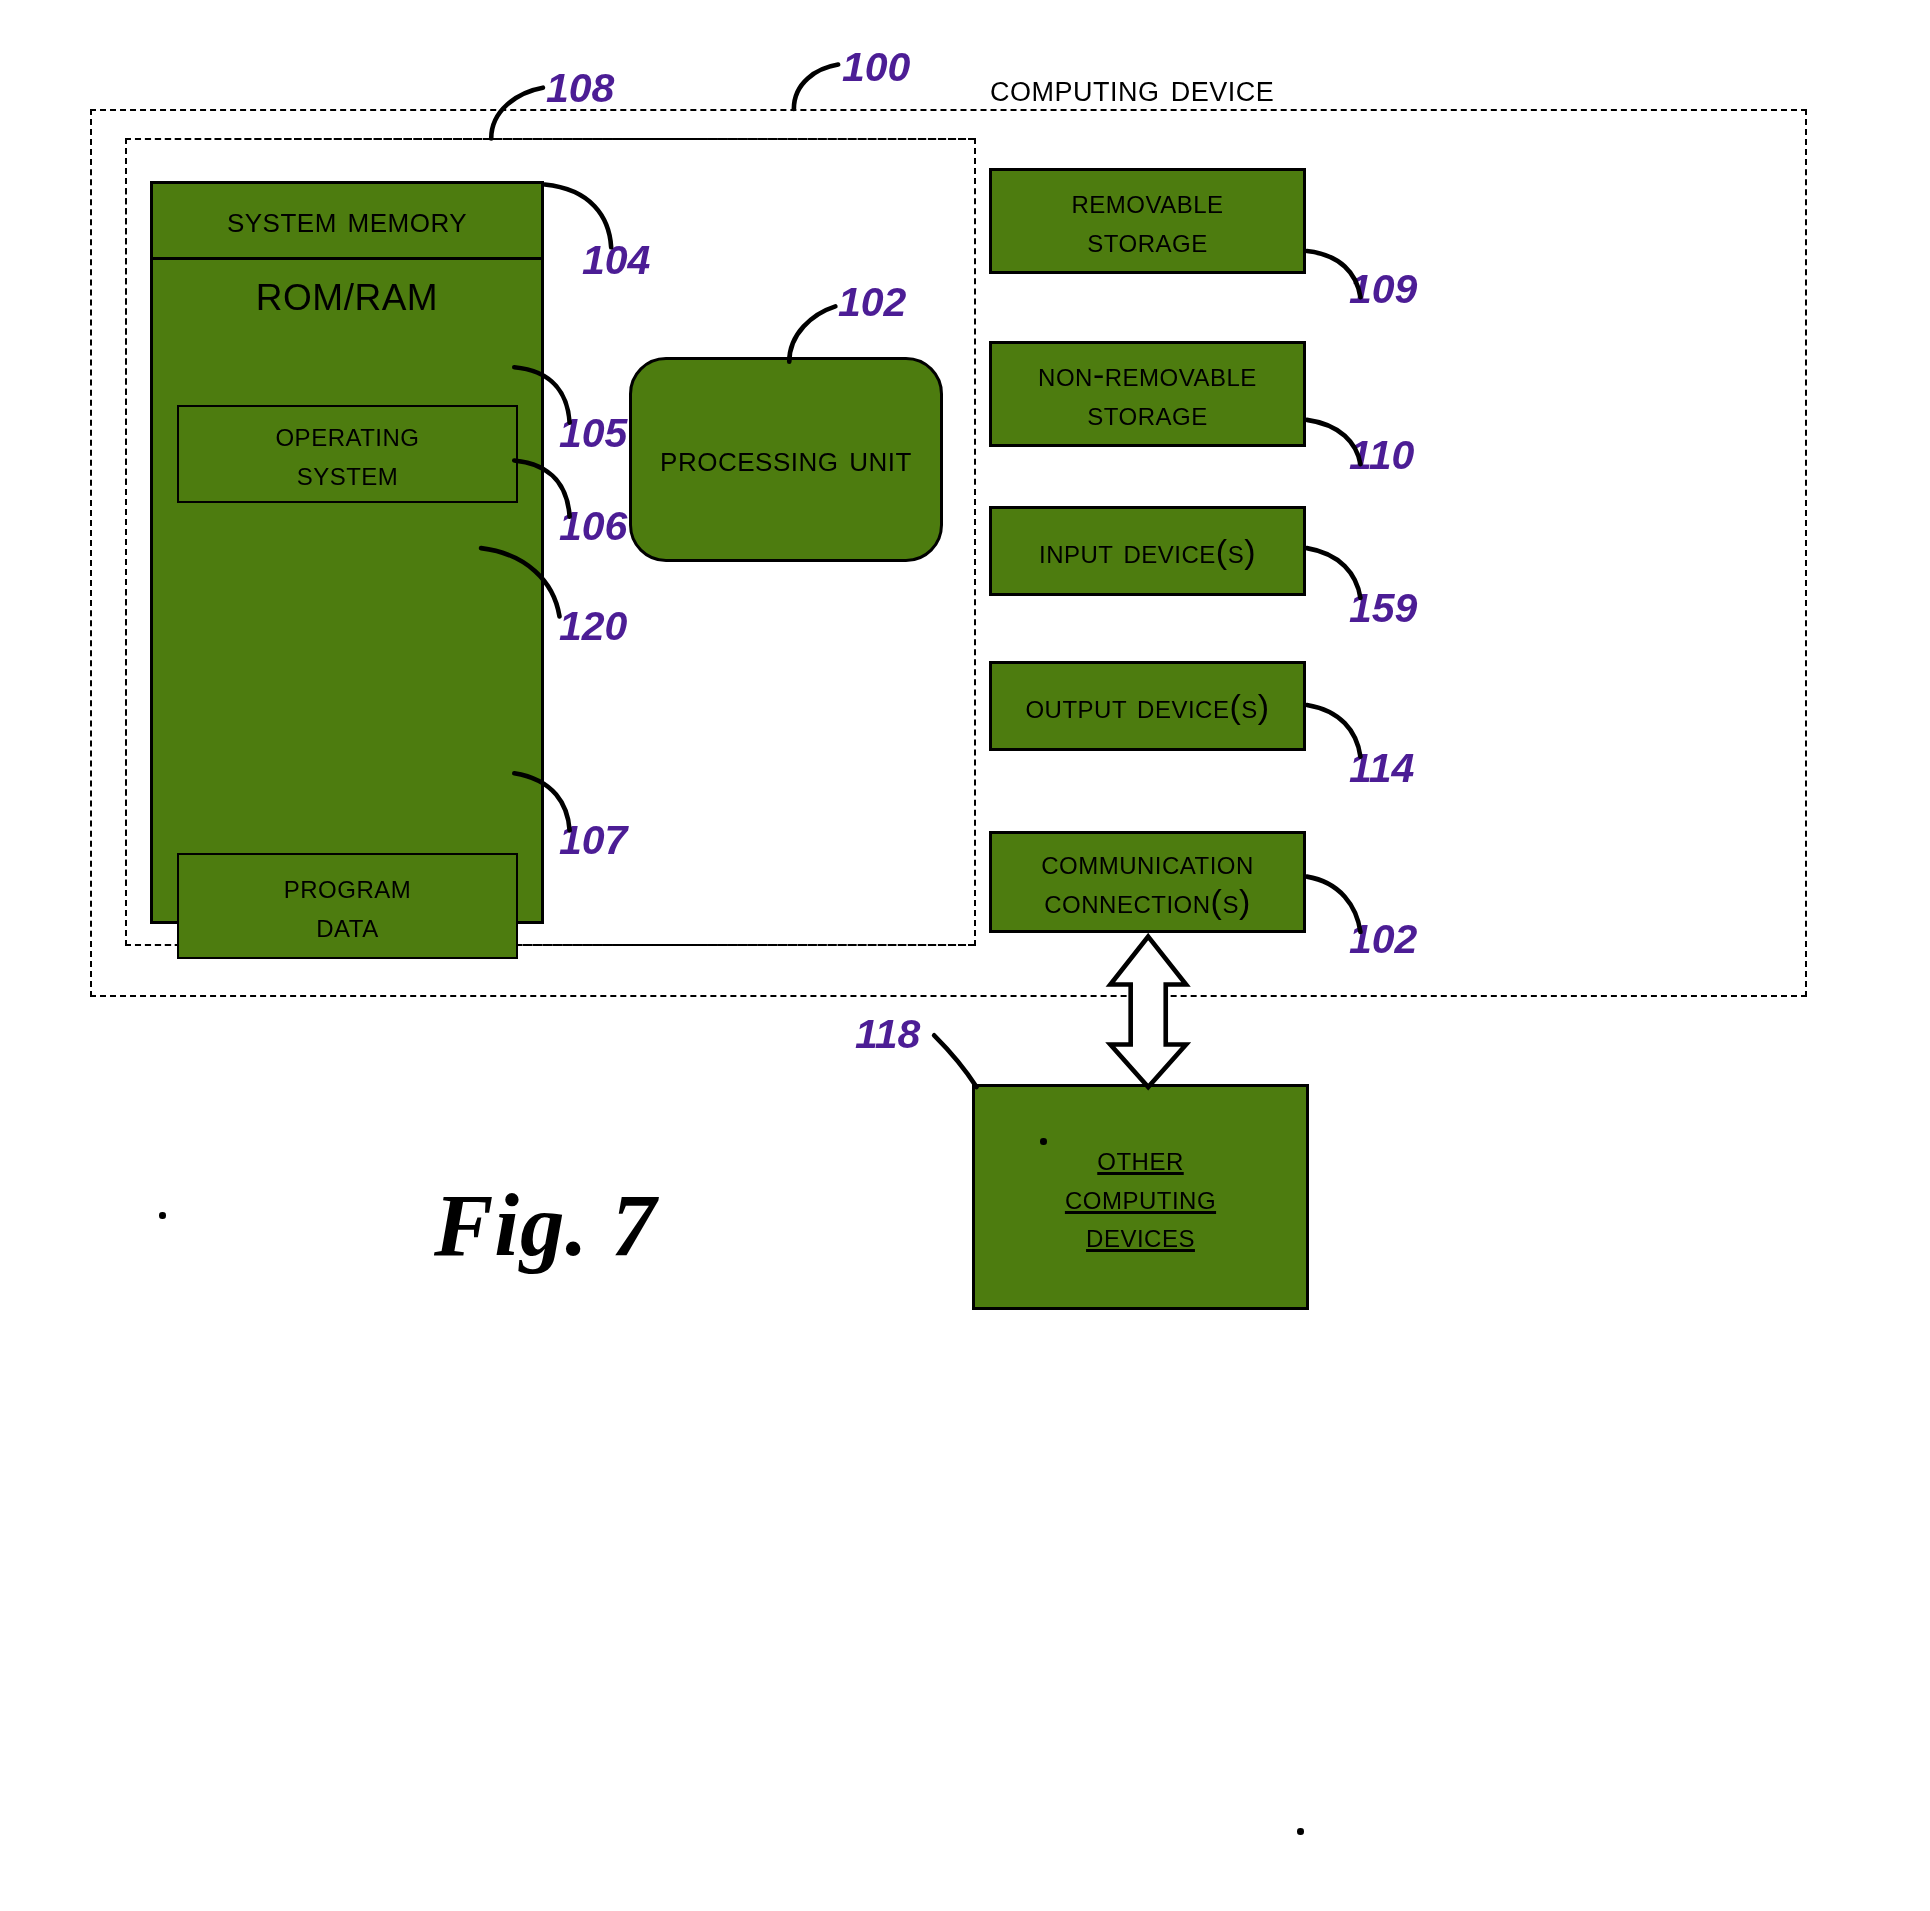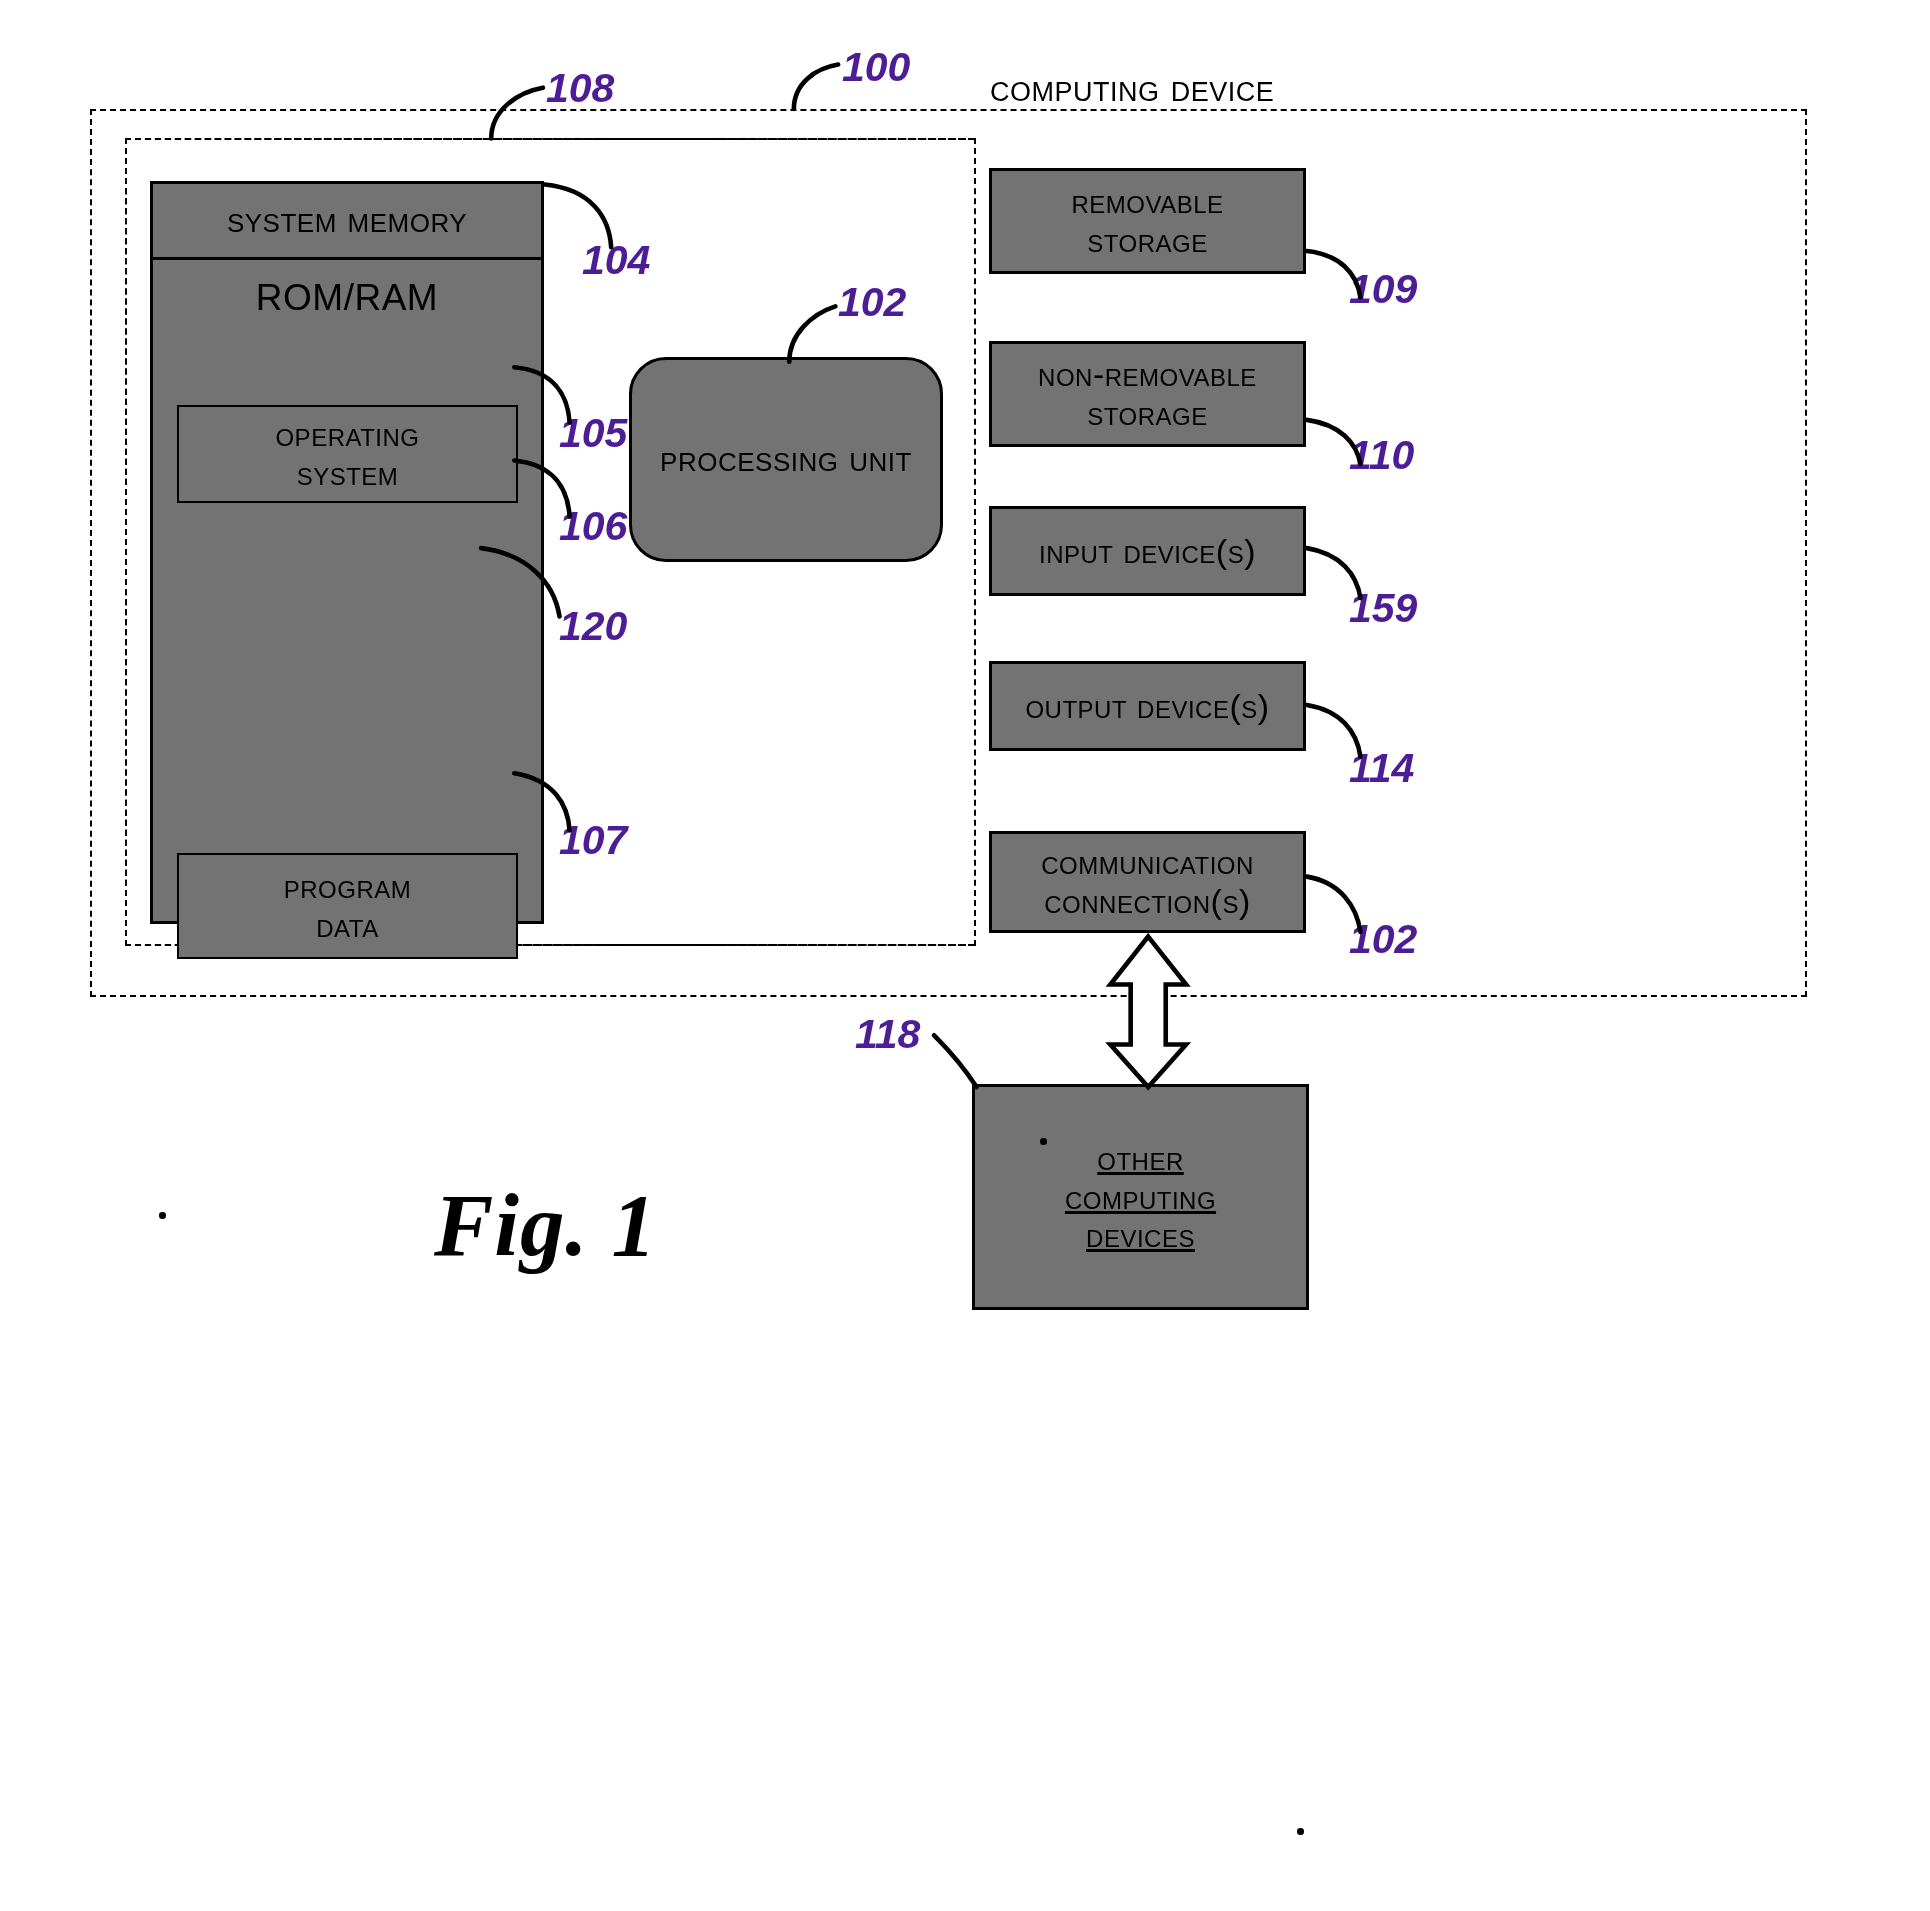--- a/index.html
+++ b/index.html
@@ -28,21 +28,21 @@
     box-sizing: border-box;
     border: 2.8px dashed #000;
     background: transparent;
   }
 
   
   .solid-box {
     position: absolute;
     box-sizing: border-box;
     border: 3.7px solid #000;
-    background: #737373;
+    background: #4d7c0f;
     display: flex;
     align-items: center;
     justify-content: center;
     text-align: center;
   }
   .solid-box.thin { border-width: 2.8px; justify-content: center; }
 
   .lbl {
     font-size: 34px;
     font-variant: small-caps;
@@ -168,21 +168,21 @@
   </div>
 
   <div class="solid-box" style="left:972px; top:1084px; width:337px; height:226px; flex-direction:column;text-decoration:underline;">
     <span class="lbl">Other</span>
     <span class="lbl">Computing</span>
     <span class="lbl">Devices</span>
   </div>
 
   <div class="heading-right" style="left:990px; top:66px;">Computing Device</div>
 
-  <div class="figlabel" style="left:434px; top:1174px;">Fig. 1</div>
+  <div class="figlabel" style="left:434px; top:1174px;">Fig. 7</div>
 
   <div class="dot" style="left:159px; top:1212px;"></div>
   <div class="dot" style="left:1040px; top:1138px;"></div>
   <div class="dot" style="left:1297px; top:1828px;"></div>
 
   <div class="refnum" style="left:546px; top:65px;">108</div>
   <div class="refnum" style="left:842px; top:44px;">100</div>
   <div class="refnum" style="left:582px; top:237px;">104</div>
   <div class="refnum" style="left:838px; top:279px;">102</div>
   <div class="refnum" style="left:559px; top:410px;">105</div>

